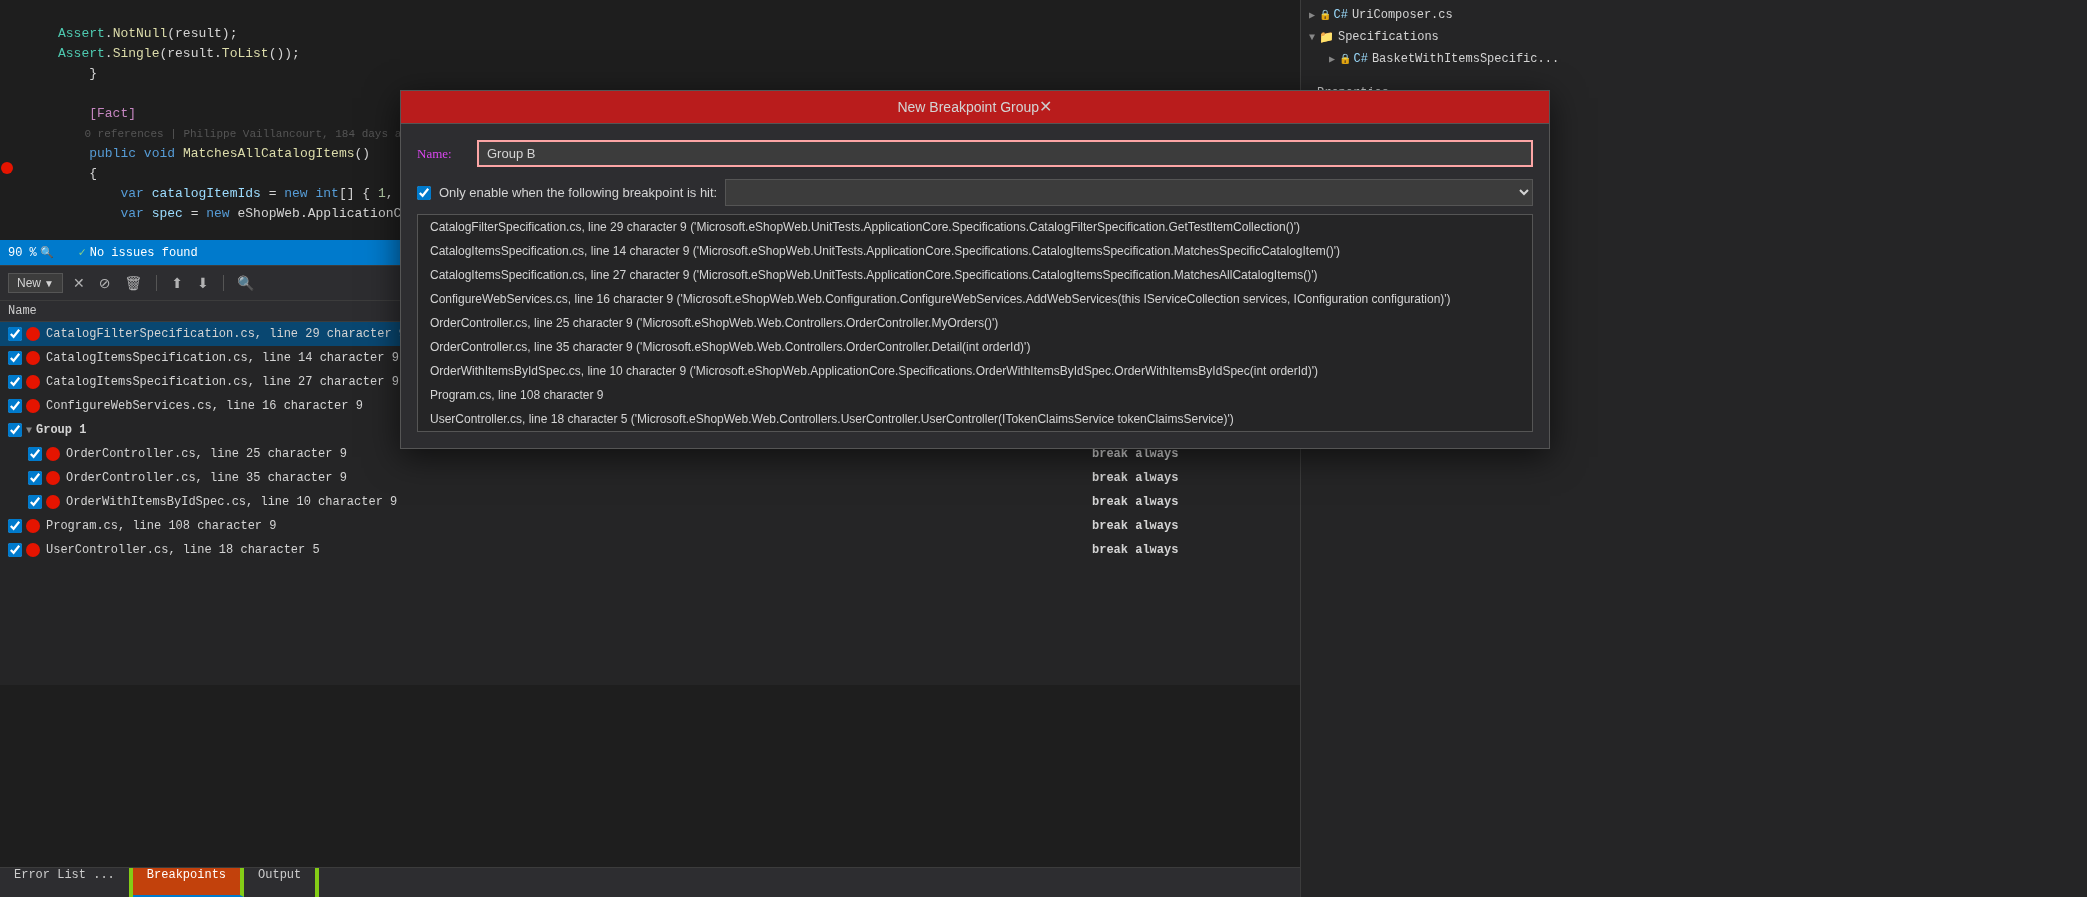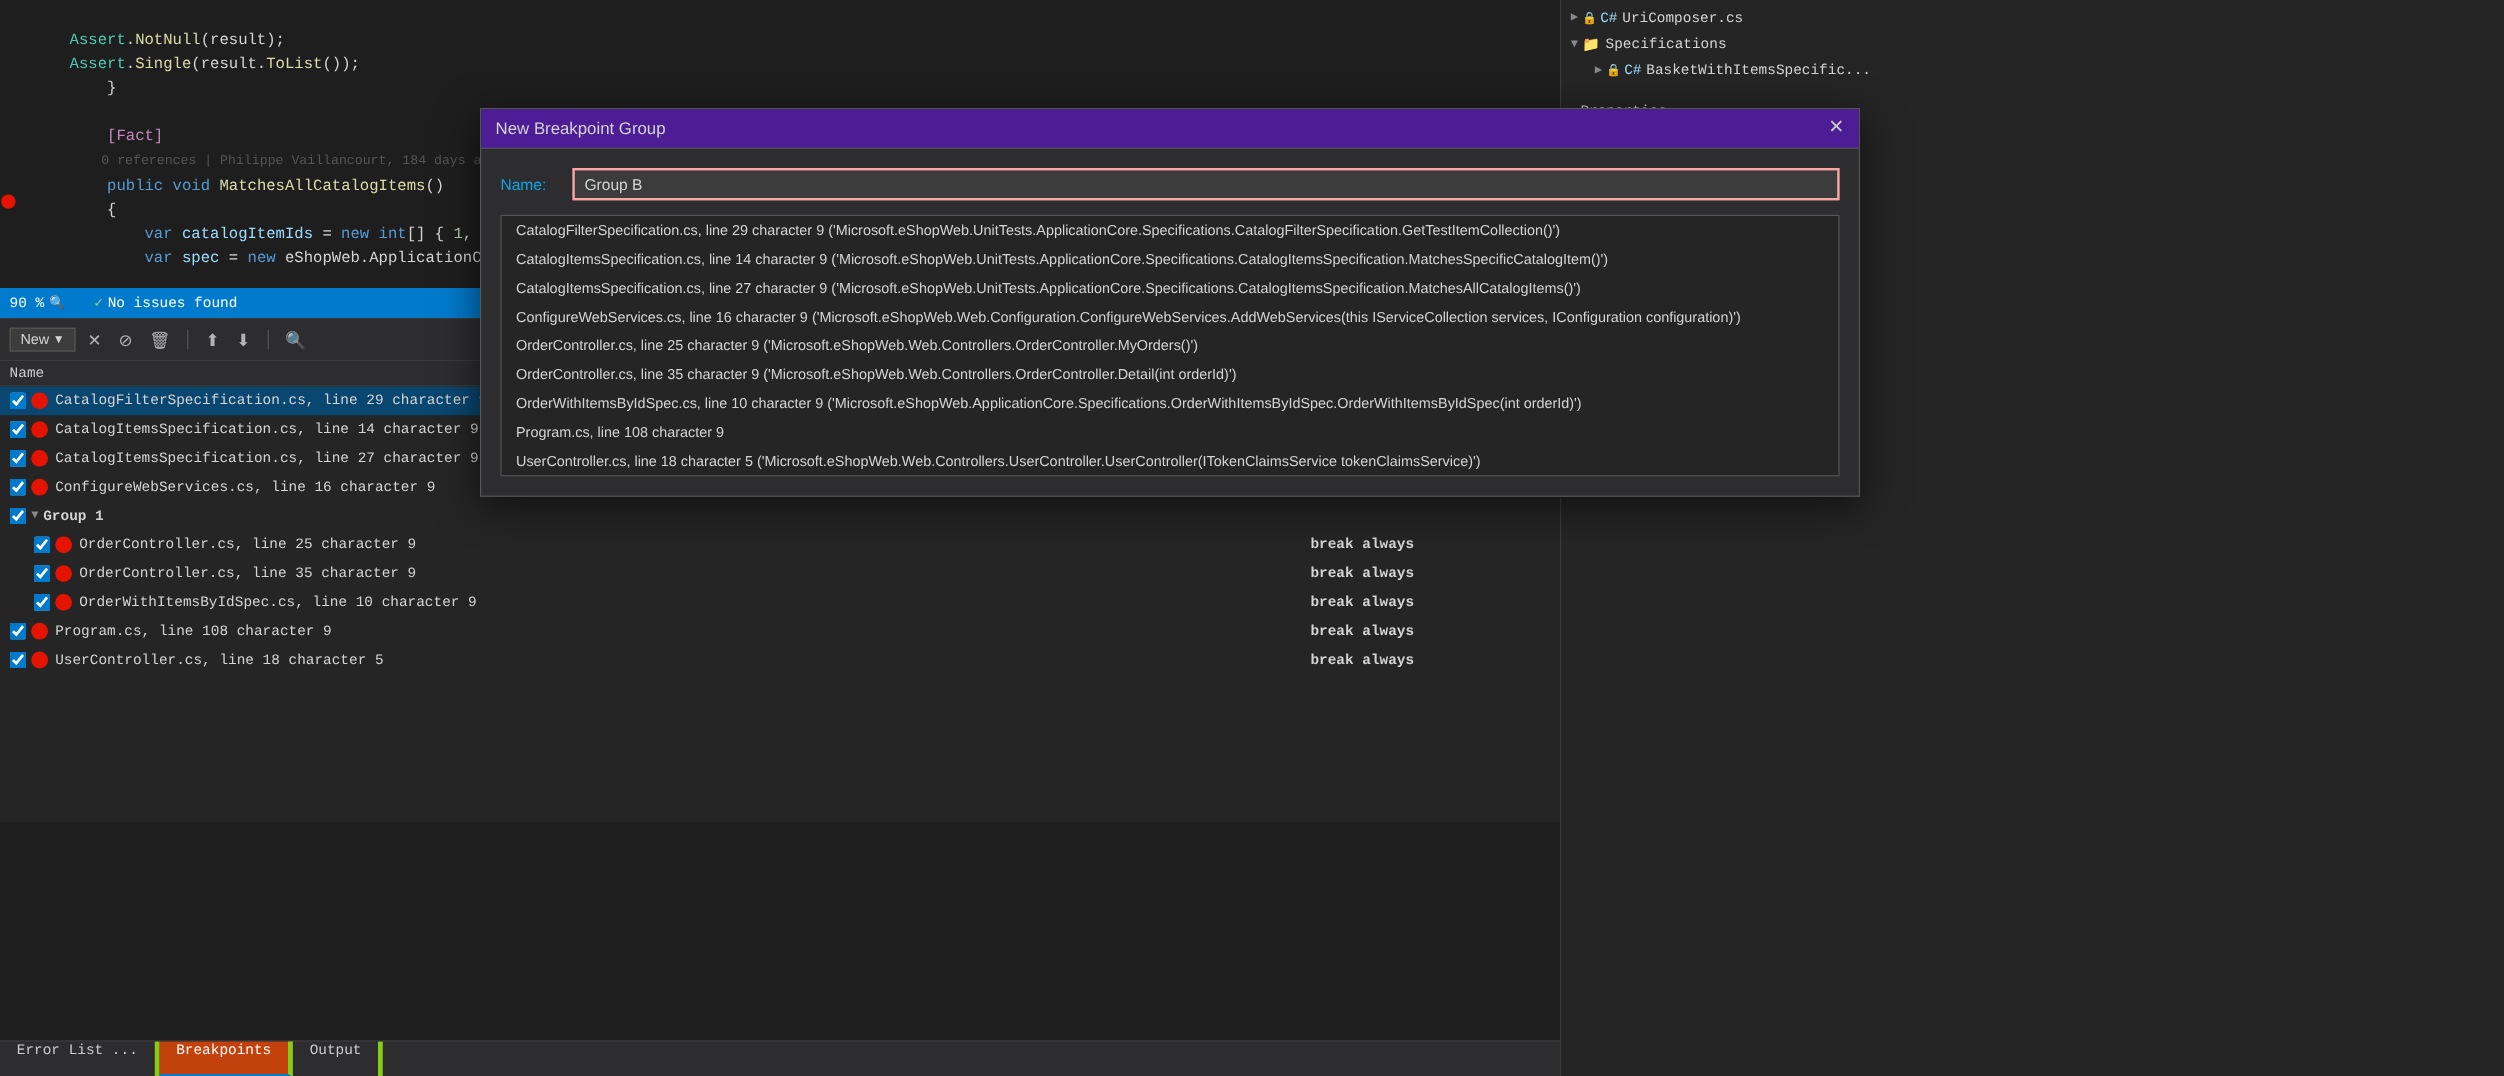--- a/index.html
+++ b/index.html
@@ -266,23 +266,23 @@
     .dialog-overlay {
       position: absolute;
       top: 90px; left: 400px;
       width: 1150px;
       background: #2d2d30;
       border: 1px solid #555;
       box-shadow: 0 8px 32px rgba(0,0,0,0.6);
       z-index: 100;
     }
     .dialog-header {
-      background: #4c1d95;
+      background: #b91c1c;
       padding: 8px 12px;
-      display: flex; align-items: center; justify-content: space-between;
+      display: flex; align-items: center; justify-content: center;
       border-bottom: 1px solid #555;
     }
     .dialog-title {
       font-size: 14px;
       color: #d4d4d4;
       font-family: 'Segoe UI', sans-serif;
     }
     .dialog-close {
       background: transparent;
       border: none;
@@ -295,21 +295,22 @@
       padding: 16px;
       font-family: 'Segoe UI', sans-serif;
     }
     .form-row {
       display: flex; align-items: center;
       margin-bottom: 12px;
     }
     .form-label {
       width: 60px;
       font-size: 13px;
-      color: #0ea5e9;
+      color: #d946ef;
+      font-family: Liberation Serif, serif;
     }
     .form-input {
       flex: 1;
       background: #3c3c3c;
       border: 2px solid #fca5a5;
       color: #d4d4d4;
       padding: 4px 8px;
       font-size: 13px;
       outline: none;
     }
@@ -540,20 +541,27 @@
 <div class="dialog-overlay">
   <div class="dialog-header">
     <span class="dialog-title">New Breakpoint Group</span>
     <button class="dialog-close">✕</button>
   </div>
   <div class="dialog-body">
     <div class="form-row">
       <label class="form-label">Name:</label>
       <input class="form-input" type="text" value="Group B" style="">
     </div>
+    <div class="checkbox-row">
+      <input type="checkbox" class="form-checkbox" checked="" style="">
+      <label class="checkbox-label">Only enable when the following breakpoint is hit:</label>
+      <select class="form-select">
+        <option></option>
+      </select>
+    </div>
 
     <div class="dropdown-list">
       <div class="dropdown-item">CatalogFilterSpecification.cs, line 29 character 9 ('Microsoft.eShopWeb.UnitTests.ApplicationCore.Specifications.CatalogFilterSpecification.GetTestItemCollection()')</div>
       <div class="dropdown-item">CatalogItemsSpecification.cs, line 14 character 9 ('Microsoft.eShopWeb.UnitTests.ApplicationCore.Specifications.CatalogItemsSpecification.MatchesSpecificCatalogItem()')</div>
       <div class="dropdown-item">CatalogItemsSpecification.cs, line 27 character 9 ('Microsoft.eShopWeb.UnitTests.ApplicationCore.Specifications.CatalogItemsSpecification.MatchesAllCatalogItems()')</div>
       <div class="dropdown-item">ConfigureWebServices.cs, line 16 character 9 ('Microsoft.eShopWeb.Web.Configuration.ConfigureWebServices.AddWebServices(this IServiceCollection services, IConfiguration configuration)')</div>
       <div class="dropdown-item">OrderController.cs, line 25 character 9 ('Microsoft.eShopWeb.Web.Controllers.OrderController.MyOrders()')</div>
       <div class="dropdown-item">OrderController.cs, line 35 character 9 ('Microsoft.eShopWeb.Web.Controllers.OrderController.Detail(int orderId)')</div>
       <div class="dropdown-item">OrderWithItemsByIdSpec.cs, line 10 character 9 ('Microsoft.eShopWeb.ApplicationCore.Specifications.OrderWithItemsByIdSpec.OrderWithItemsByIdSpec(int orderId)')</div>
       <div class="dropdown-item">Program.cs, line 108 character 9</div>

